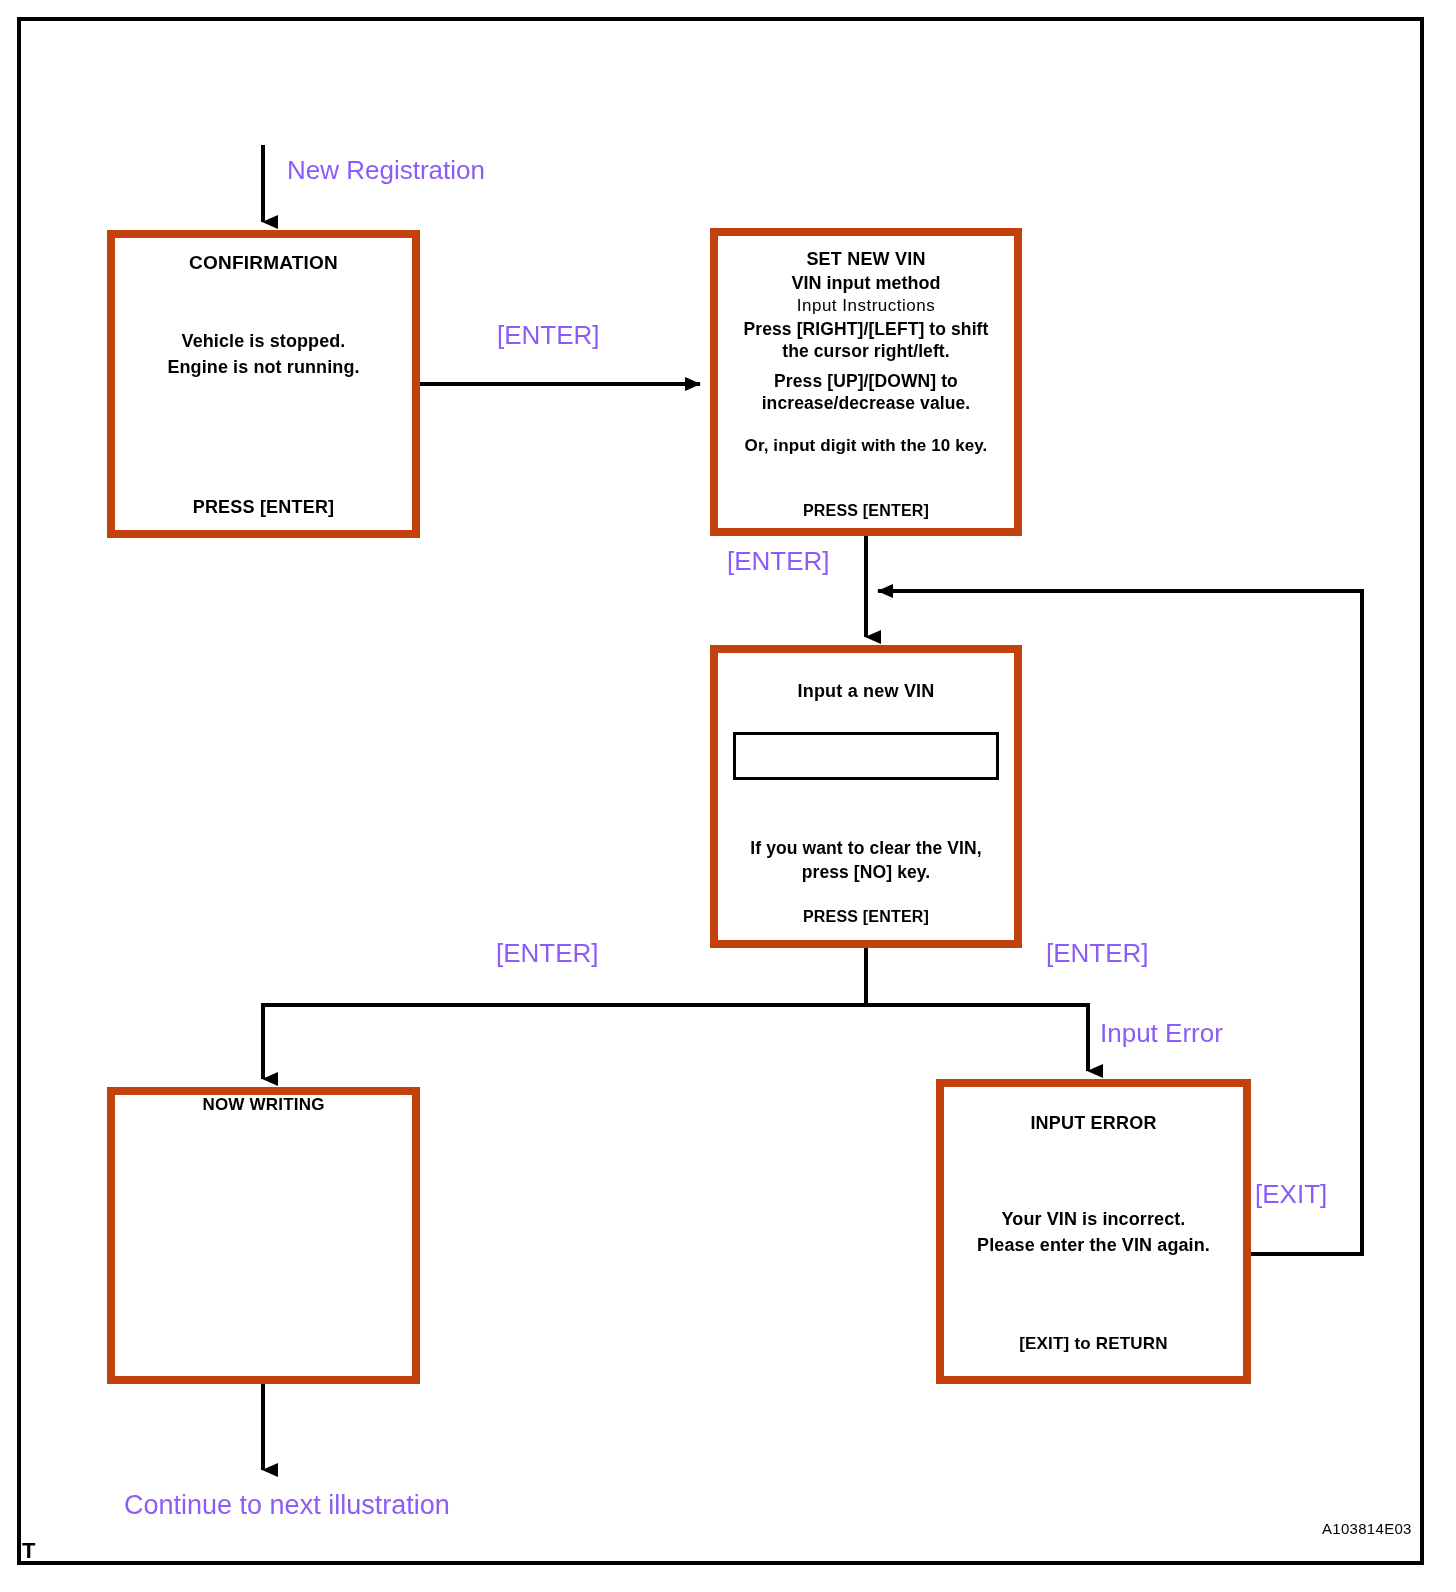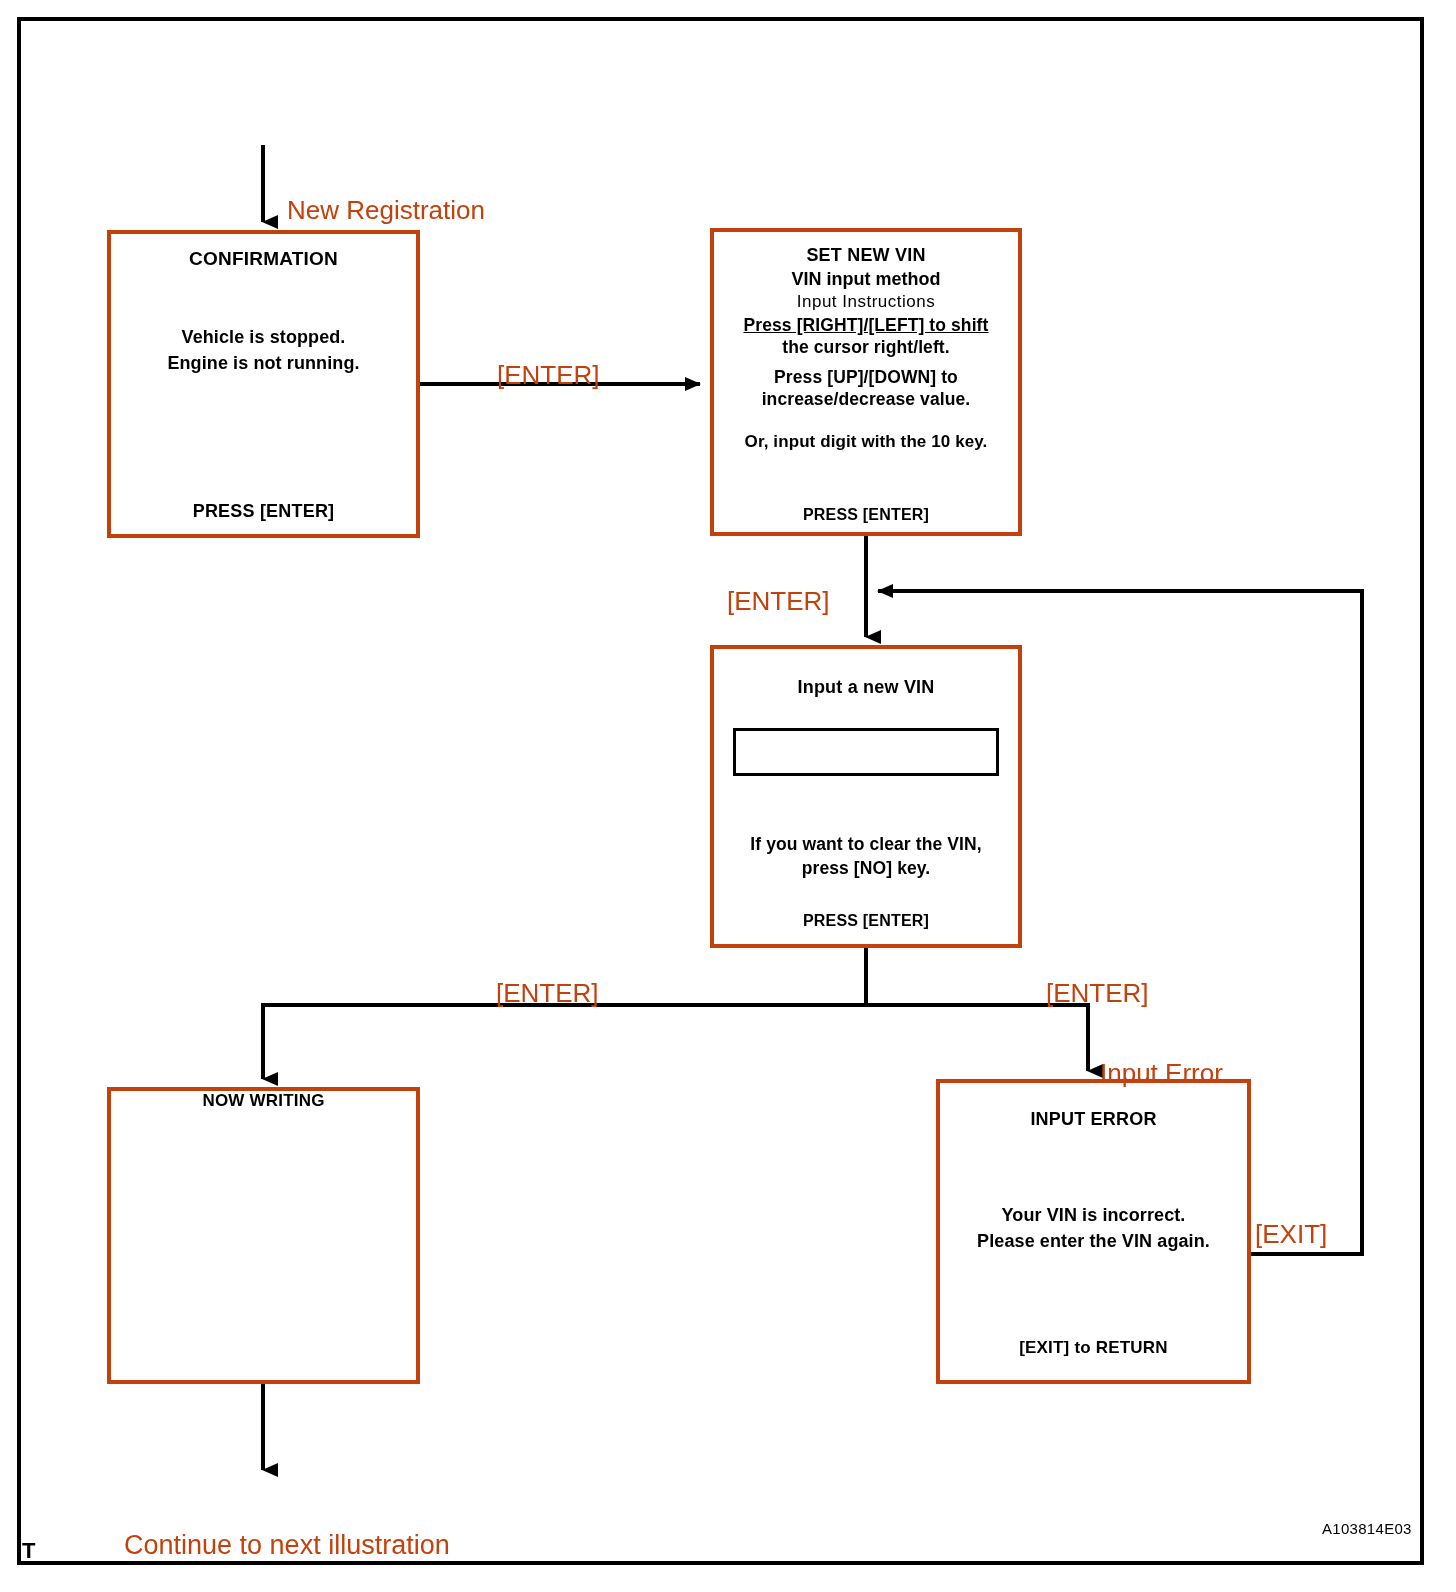--- a/index.html
+++ b/index.html
@@ -33,21 +33,21 @@
     position: absolute;
     left: 0;
     top: 0;
     width: 1456px;
     height: 1592px;
     pointer-events: none;
   }
   
   .screen-box {
     position: absolute;
-    border: 4px solid #c2410c;
+    border: 8px solid #c2410c;
     box-sizing: border-box;
     background: #ffffff;
     display: flex;
     flex-direction: column;
     align-items: stretch;
   }
   .box-title {
     font-weight: bold;
     text-align: center;
     letter-spacing: 0.2px;
@@ -74,21 +74,21 @@
   #box-confirmation .body-block { margin-top: 54px; }
   #box-confirmation .box-line { font-size: 18px; line-height: 26px; }
   #box-confirmation .box-footer { font-size: 18px; position:absolute; left:0; right:0; bottom: 12px; }
   
   #box-setvin {
     left: 710px; top: 228px; width: 312px; height: 308px;
   }
   #box-setvin .box-title { font-size: 18px; margin-top: 13px; }
   #box-setvin .sub-title { font-size: 18px; font-weight: bold; text-align:center; margin-top: 3px;}
   #box-setvin .box-line-light { font-size: 17px; margin-top: 2px; letter-spacing: 0.5px; }
-  #box-setvin .instr { font-size: 17.5px; line-height: 22px; margin-top: 2px; text-decoration: underline; }
+  #box-setvin .instr { font-size: 17.5px; line-height: 22px; margin-top: 2px; }
   #box-setvin .instr2 { font-size: 17.5px; line-height: 22px; margin-top: 8px; }
   #box-setvin .orline { font-size: 17px; margin-top: 22px; }
   #box-setvin .box-footer { font-size: 16px; position:absolute; left:0; right:0; bottom: 8px; }
   
   #box-inputvin {
     left: 710px; top: 645px; width: 312px; height: 303px; gap: 12px;
   }
   #box-inputvin .box-title { font-size: 18px; margin-top: 28px; }
   #box-inputvin .vin-field {
     margin: 18px auto 0 auto;
@@ -111,23 +111,22 @@
     left: 936px; top: 1079px; width: 315px; height: 305px;
   }
   #box-inputerror .box-title { font-size: 18px; margin-top: 26px; }
   #box-inputerror .err-body { margin-top: 72px; font-size: 18px; line-height: 26px; }
   #box-inputerror .box-footer { font-size: 17px; position:absolute; left:0; right:0; bottom: 22px; }
   
   .flow-label {
     position: absolute;
     font-size: 26px;
     font-family: "Liberation Sans", sans-serif;
-    color: #c2410c;
+    color: #8b5cf6;
     white-space: nowrap;
-    margin-top: 40px;
   }
   #label-new-registration { left: 287px; top: 155px; }
   #label-enter-1 { left: 497px; top: 320px; }
   #label-enter-2 { left: 727px; top: 546px; }
   #label-enter-left { left: 496px; top: 938px; }
   #label-enter-right { left: 1046px; top: 938px; }
   #label-input-error { left: 1100px; top: 1018px; }
   #label-exit { left: 1255px; top: 1179px; }
   #label-continue { left: 124px; top: 1490px; font-size: 27px; }
   #corner-t {

